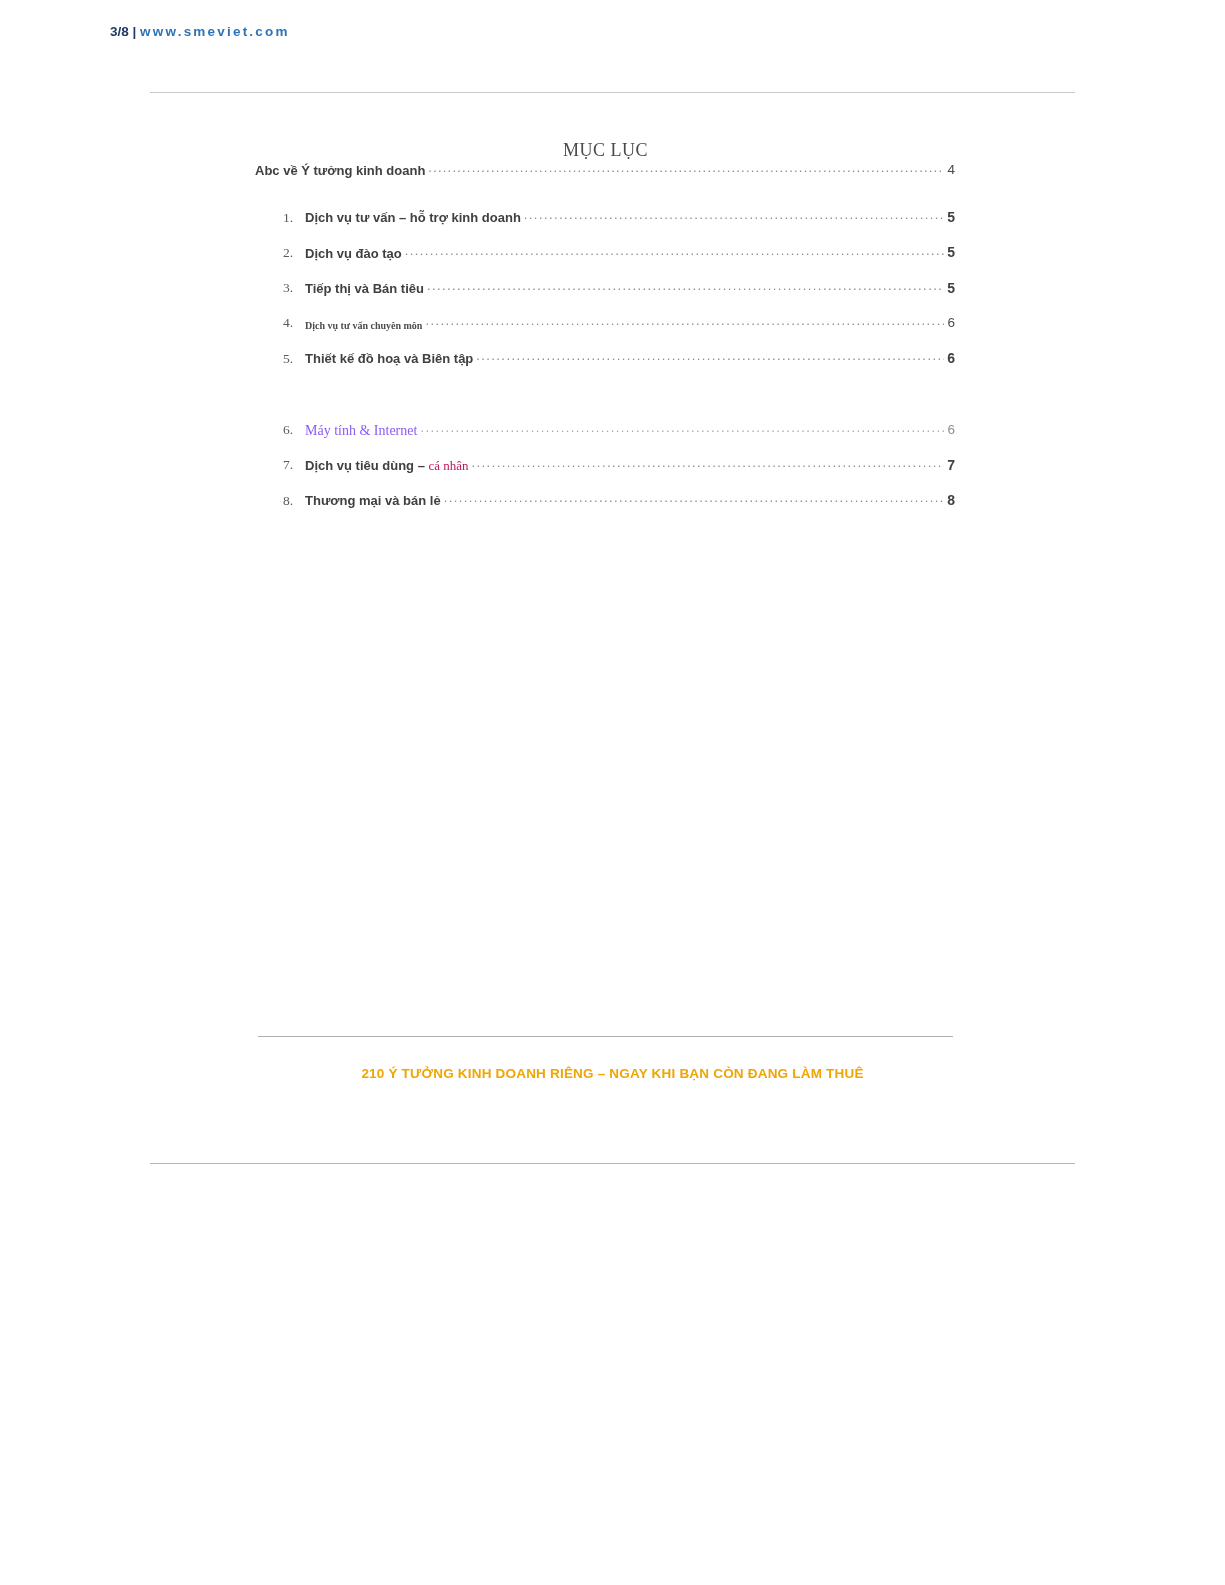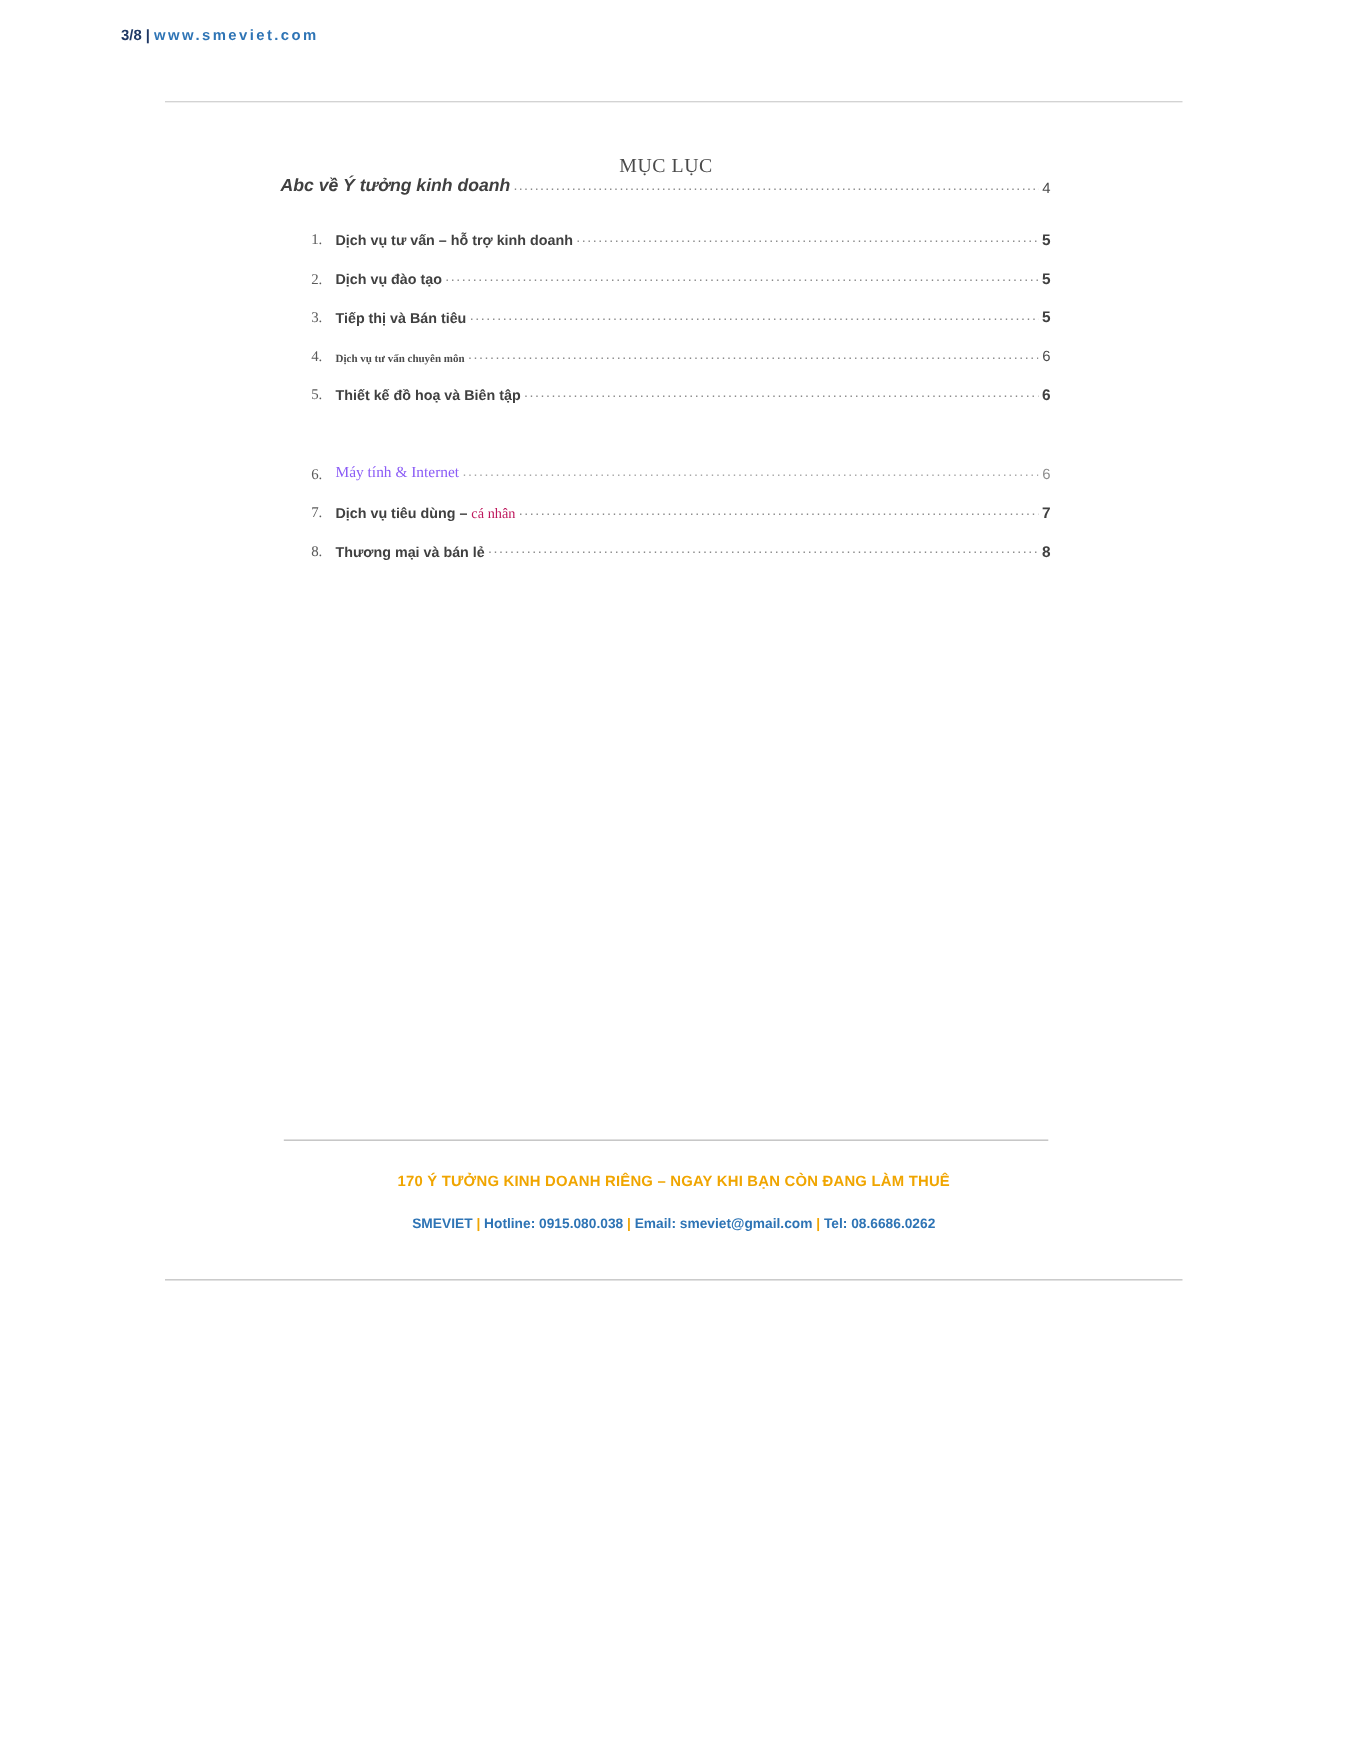--- a/index.html
+++ b/index.html
@@ -178,21 +178,21 @@
     font-weight: bold;
     color: #404040;
     padding-left: 1px;
   }
 
   
   .toc-row.top {
     margin-left: 0;
     margin-bottom: 28px;
   }
-  .toc-row.top .label { font-size: 16px; font-style: italic; }
+  .toc-row.top .label { font-size: 13px; }
   .toc-row.top .pg { font-weight: normal; color: #4a4a4a; font-size: 13.5px;}
   .toc-row.top .leader { letter-spacing: 1.2px; }
 
   
   .toc-row.serif .label {
     font-family: "Liberation Serif", serif;
     font-weight: bold;
     font-size: 10px;
     color: #4c4c4c;
   }
@@ -320,25 +320,16 @@
     <div class="toc-row">
       <span class="num">8.</span>
       <span class="label">Thương mại và bán lẻ</span>
       <span class="leader">......................................................................................................................................</span>
       <span class="pg">8</span>
     </div>
 
   </div>
 
   <div class="footer-rule"></div>
-  <div class="footer-line1">170 Ý TƯỞNG KINH DOANH RIÊNG – NGAY KHI BẠN CÒN ĐANG LÀM THUÊ</div>
-  <div class="footer-line2">
-    <span>SMEVIET</span>
-    <span class="sep">|</span>
-    <span>Hotline: 0915.080.038</span>
-    <span class="sep">|</span>
-    <span>Email: smeviet@gmail.com</span>
-    <span class="sep">|</span>
-    <span>Tel: 08.6686.0262</span>
-  </div>
+  <div class="footer-line1">210 Ý TƯỞNG KINH DOANH RIÊNG – NGAY KHI BẠN CÒN ĐANG LÀM THUÊ</div>
   <div class="footer-bottom-rule"></div>
 
 </div>
 
 </body></html>

